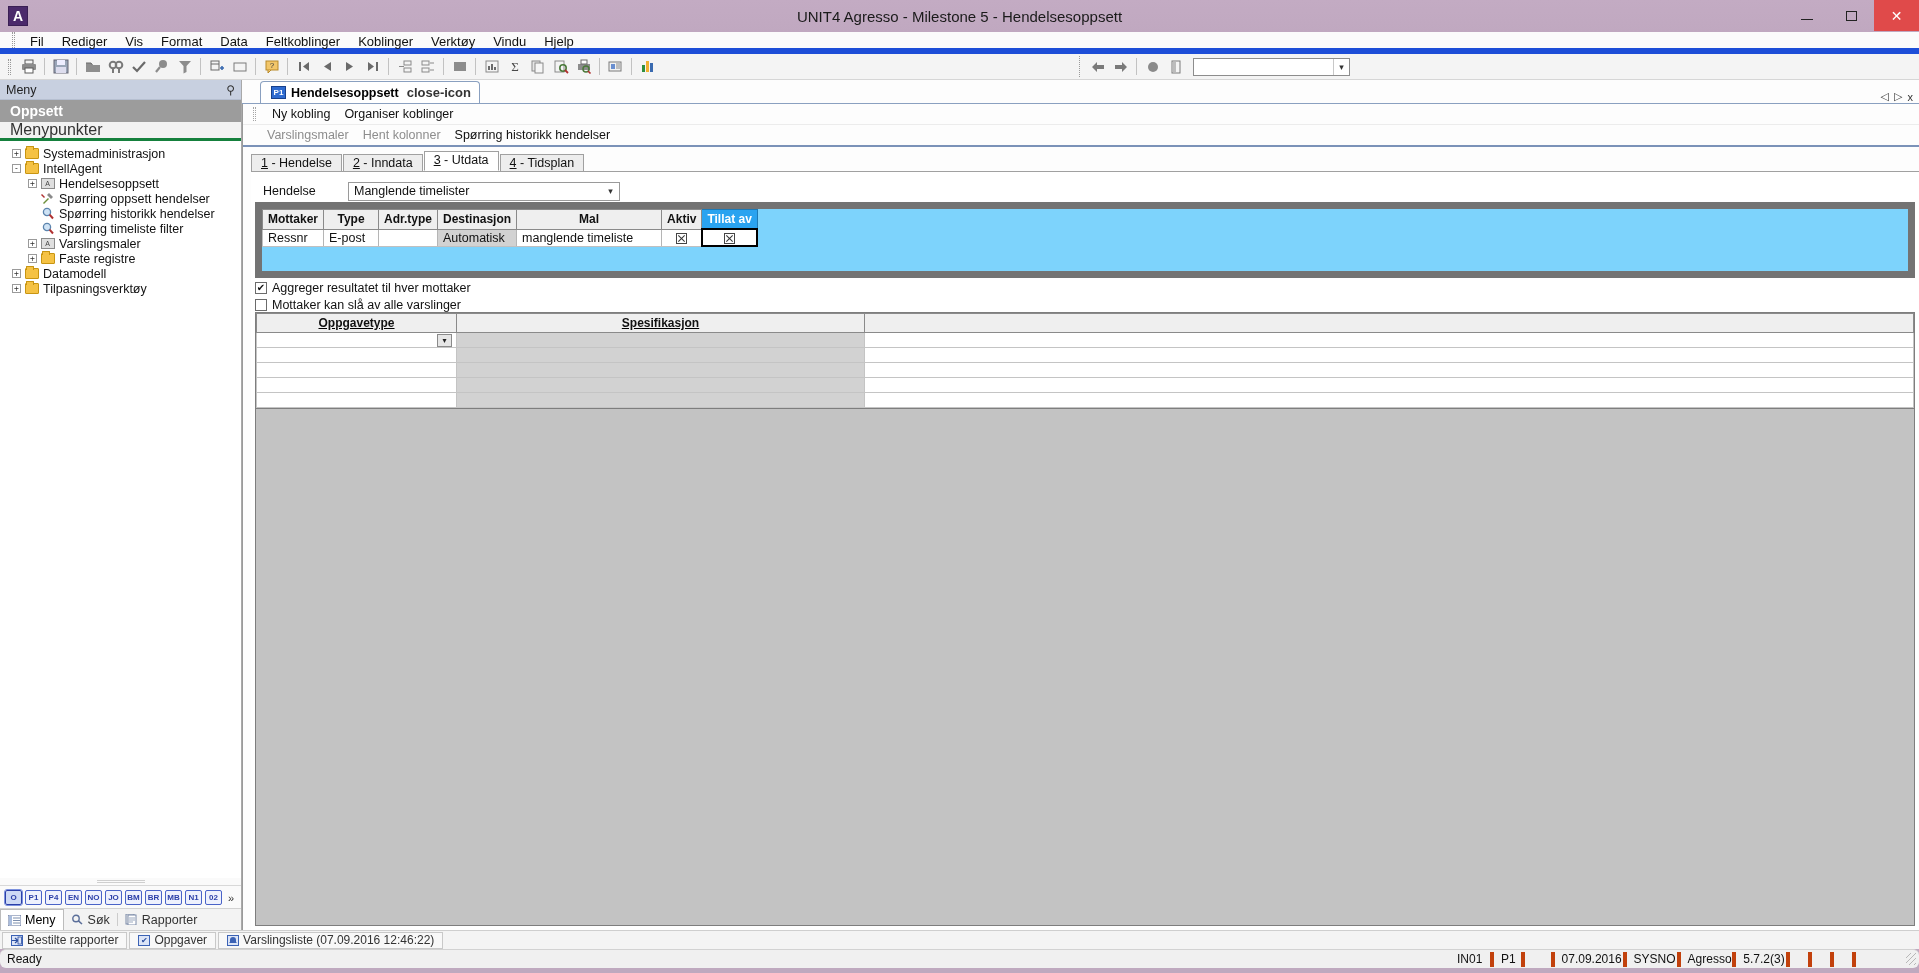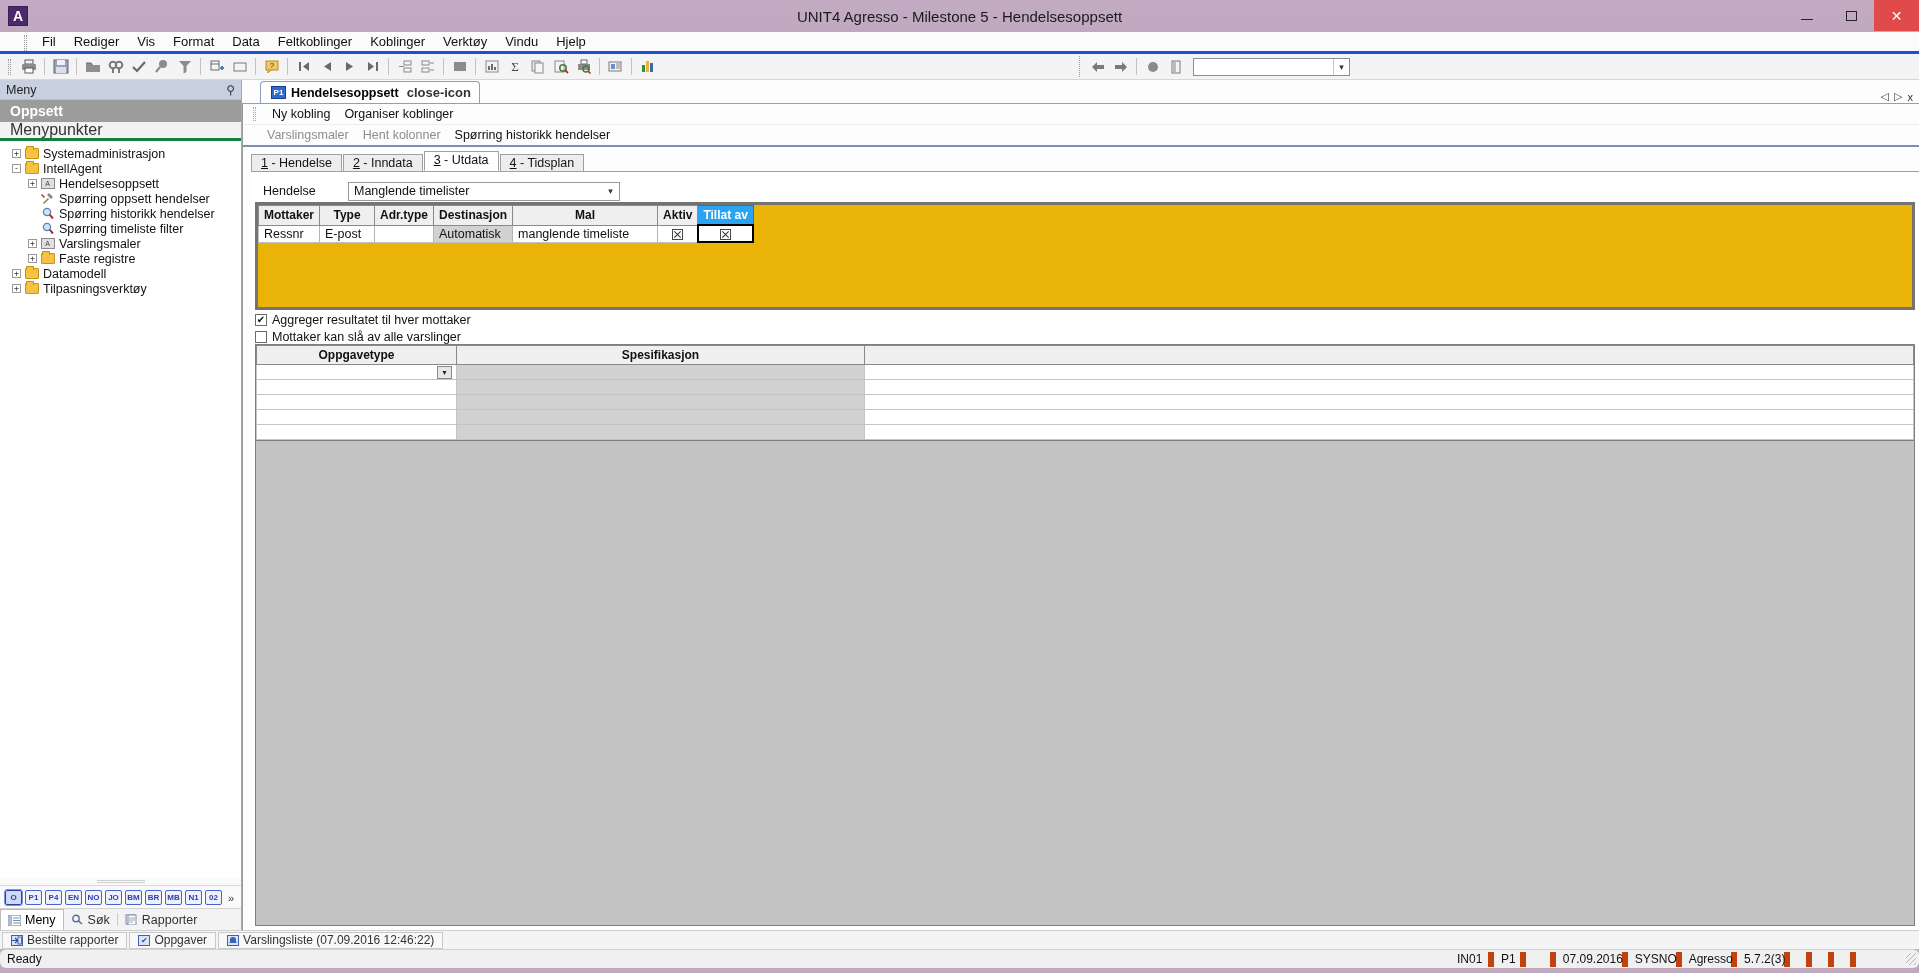--- a/index.html
+++ b/index.html
@@ -53,23 +53,23 @@
     font-size: 14px; color: #222;
   }
   .win-btn.close { background: #e04a4a; color: #fff; }
   .glyph-min { width: 12px; height: 1px; background: #222; margin-top:8px; }
   .glyph-max { width: 11px; height: 10px; border: 1px solid #222; }
 
   
   .menubar {
     height: 22px;
     background: #fbfbfb;
-    border-bottom: 3px solid #1d4ed8;
-    display: flex; align-items: flex-end;
-    padding-left: 24px;
+    border-bottom: 6px solid #1d4ed8;
+    display: flex; align-items: flex-start;
+    padding-left: 12px;
     flex: 0 0 22px;
   }
   .grip { width: 3px; height: 16px; border-left: 1px dotted #9a9a9a; border-right: 1px dotted #9a9a9a; margin-right: 6px; }
   .menu-item { padding: 2px 9px; font-size: 13px; color: #111; white-space: nowrap; }
 
   
   .toolbar {
     height: 26px;
     background: #f4f4f4;
     border-bottom: 1px solid #d6d6d6;
@@ -275,24 +275,24 @@
   }
   .fcombo .arr {
     margin-left:auto; width:17px; height:17px;
     display:flex; align-items:center; justify-content:center;
     font-size:9px; color:#333;
   }
 
   .grp-label { font-size: 12.5px; color:#111; padding: 5px 0 3px 4px; }
 
   .gridwrap {
-    border: 3px solid #737373;
-    background: #eab308;
+    border: 7px solid #737373;
+    background: #7dd3fc;
     margin: 0 4px 0 4px;
-    height: 108px;
+    height: 76px;
     overflow: hidden;
   }
   table.grid { border-collapse: collapse; font-size: 12.5px; }
   table.grid th {
     background: #efefef;
     border: 1px solid #8a8a8a;
     font-weight: bold; font-size: 12px;
     padding: 2px 5px;
     white-space: nowrap;
     color: #111;
@@ -326,21 +326,21 @@
     display:flex; align-items:center; justify-content:center;
     font-size:10px; color:#111; line-height:1;
   }
 
   .grid2wrap {
     border: 1px solid #7e7e7e;
     margin: 0 4px 0 4px;
     background: #fff;
     overflow: hidden;
   }
-  table.grid2 { border-collapse: collapse; width: 100%; font-size:12.5px; }
+  table.grid2 { border-collapse: collapse; width: 100%; font-size:12.5px;text-decoration:underline; }
   table.grid2 th {
     background:#efefef; border:1px solid #8a8a8a;
     font-weight:bold; font-size:12px; padding:2px 4px; color:#111;
   }
   table.grid2 td { border:1px solid #c4c4c4; height:15px; padding:0 4px; background:#fff; }
   table.grid2 td.ro { background:#d2d2d2; }
   .cell-drop {
     float:right; width:15px; height:13px;
     border:1px solid #8a8a8a; background:#e6e6e6;
     display:flex; align-items:center; justify-content:center;
@@ -363,21 +363,21 @@
   }
   .tb-ico-blue { width:12px; height:11px; border:1px solid #3b62b5; background:#dbe4f7; display:flex; align-items:center; justify-content:center; color:#2b4ea0; font-size:8px; }
   .statusbar {
     height: 19px; background:#f0f0f0;
     border-top:1px solid #d2d2d2;
     display:flex; align-items:center; font-size:12px;
     color:#111;
     flex: 0 0 19px;
     border-radius: 6px;
   }
-  .sb-cell { padding: 0 7px; border-right:6px solid #c2410c; height:15px; display:flex; align-items:center; }
+  .sb-cell { padding: 0 7px; border-right:4px solid #c2410c; height:15px; display:flex; align-items:center; }
   .sb-cell.first { border-right:none; flex: 0 0 auto; }
   .grip-corner { margin-left:auto; margin-right:3px; width:12px; height:12px; opacity:.55;
     background:
       linear-gradient(135deg, transparent 45%, #888 45%, #888 55%, transparent 55%) 0 0/5px 5px repeat;
   }
   .bottom-pad { height: 5px; background:#bfa9bf; flex: 0 0 5px; }
 
   svg { display:block; }
 </style>
 </head>

